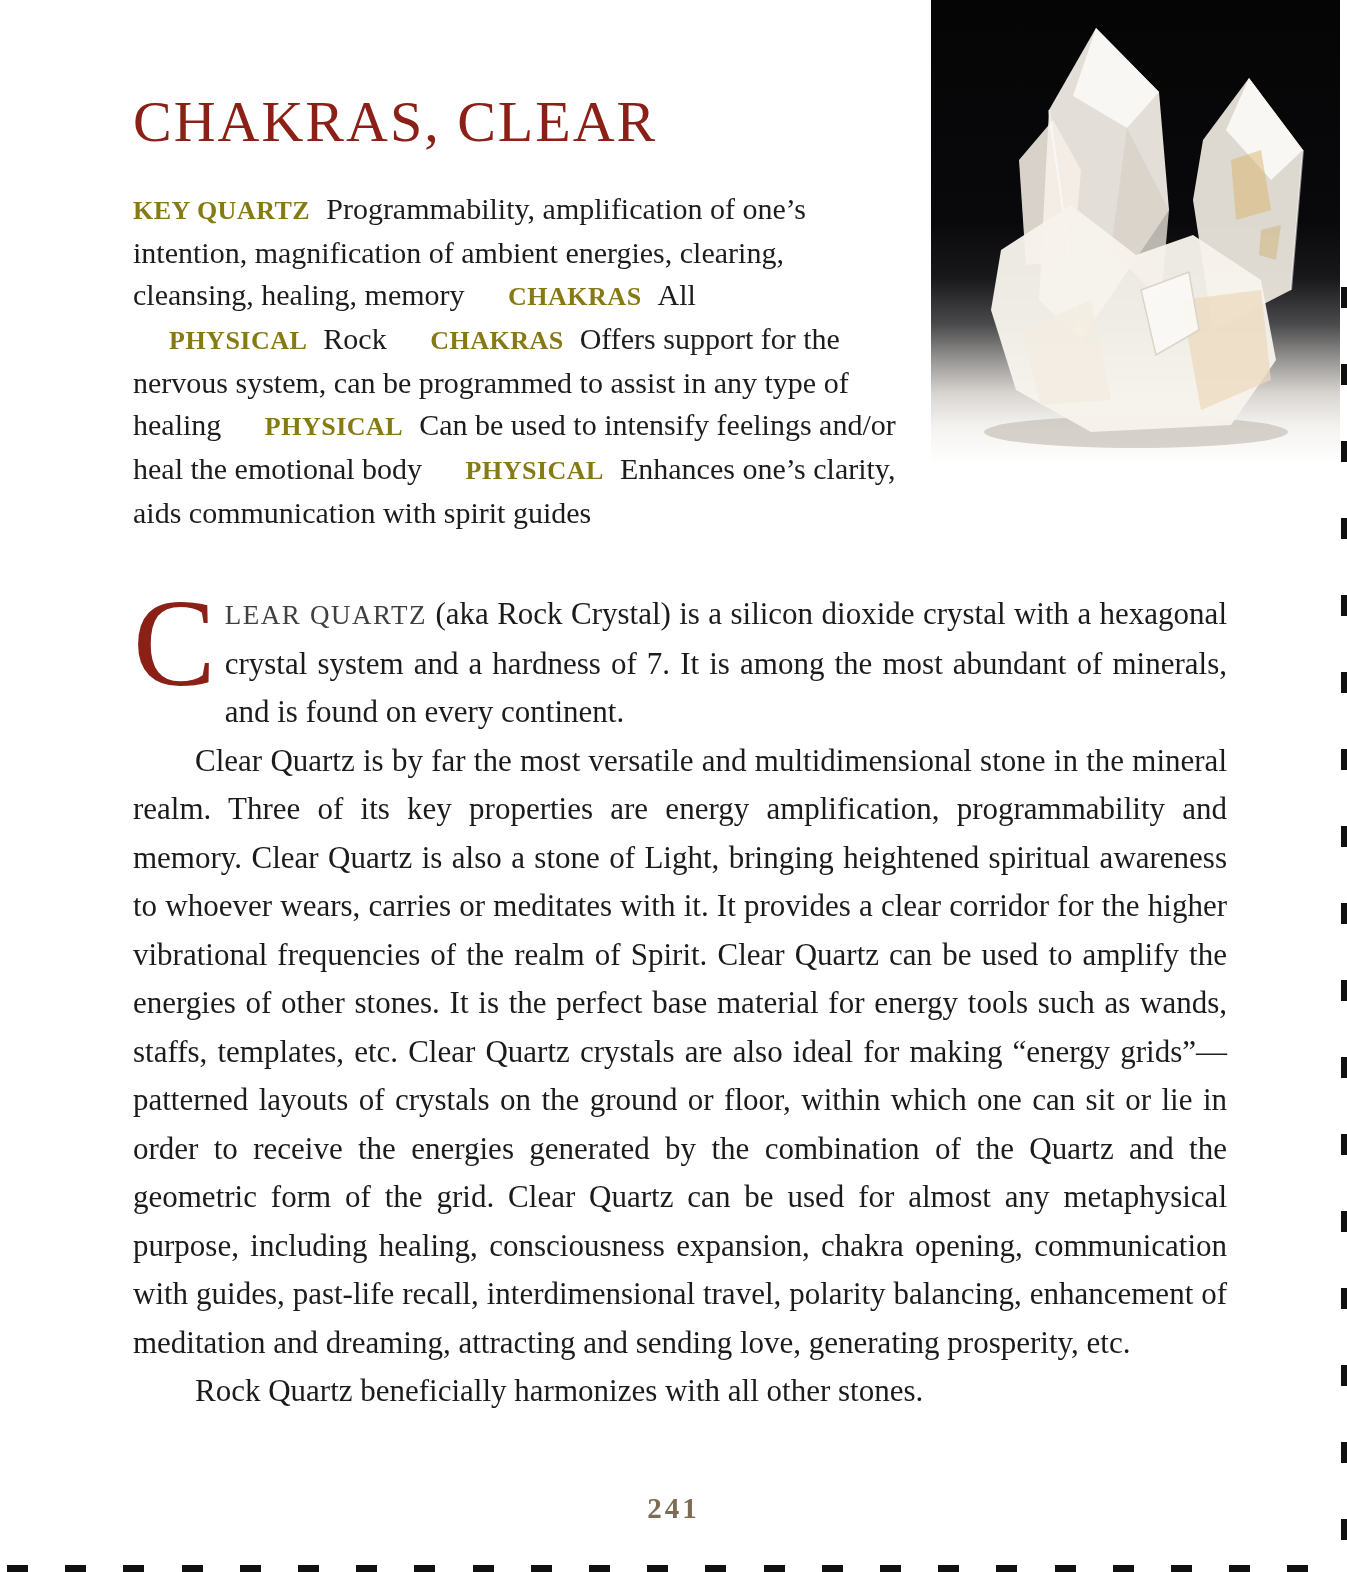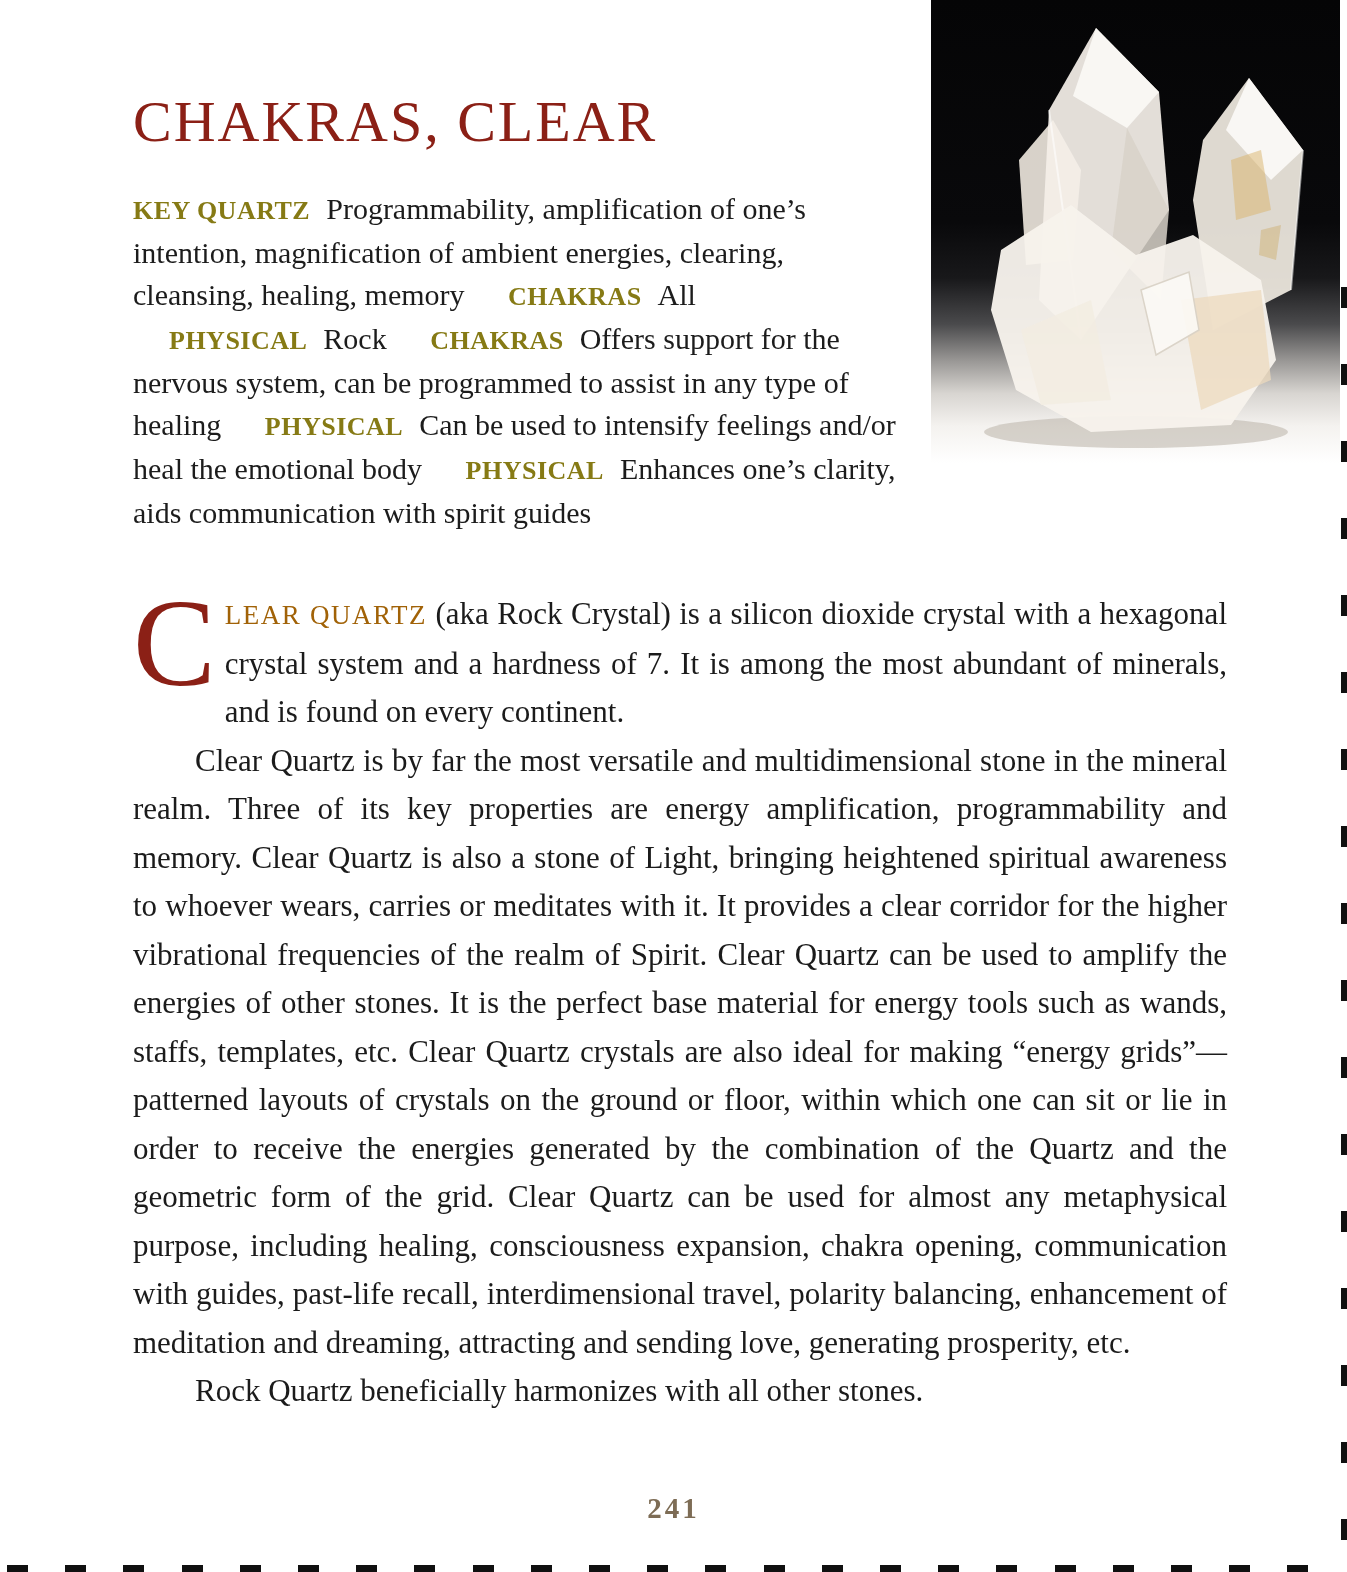--- a/index.html
+++ b/index.html
@@ -61,21 +61,21 @@
   .p1 { margin-top:56px; }
   .indent { text-indent:62px; }
   .dropcap {
     float:left;
     font-size:124px;
     line-height:99px;
     padding:4px 9px 0 0;
     color:#8b2016;
   }
   .leadin {
-    color:#a16207;
+    color:#404040;
     font-size:27px;
     letter-spacing:1.5px;
   }
 
   
   .page-number {
     position:absolute; top:1492px; left:0;
     width:100%;
     text-align:center;
     font-weight:bold;

